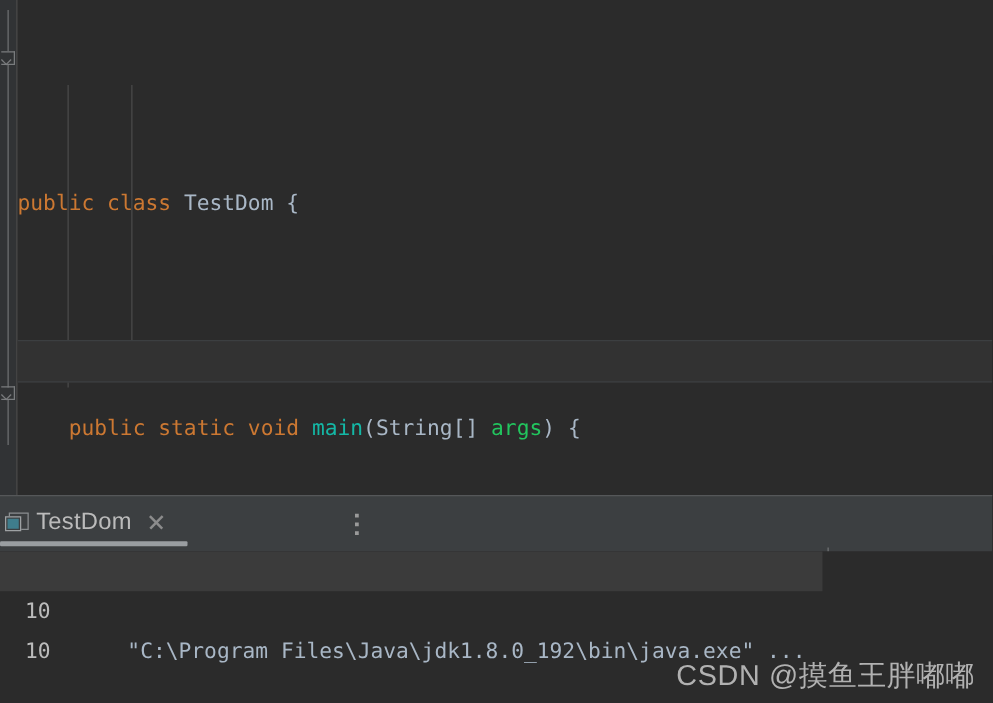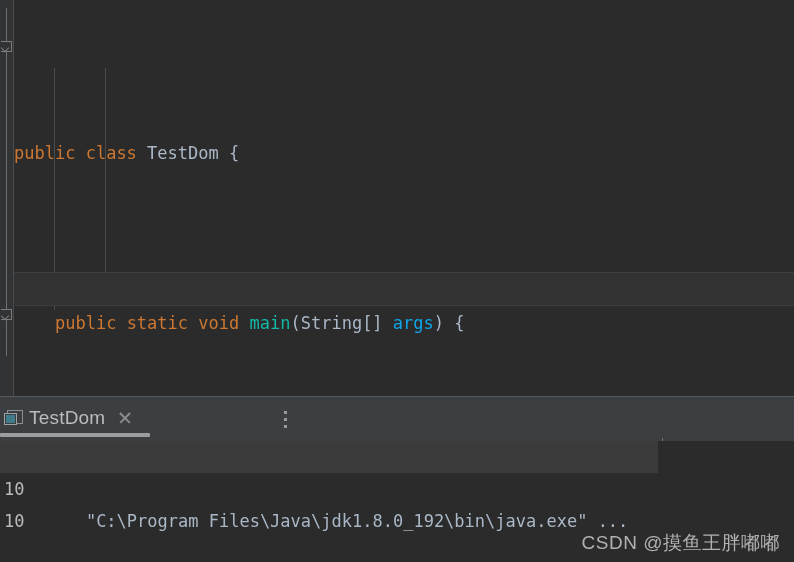--- a/index.html
+++ b/index.html
@@ -82,39 +82,40 @@
     top: 0;
     font-family: "DejaVu Sans Mono", monospace;
     font-size: 17px;
     line-height: 34px;
     white-space: pre;
   }
   .line {
     height: 34px;
     position: relative;
     padding-left: 0;
+    margin-top: 10px;
   }
   .line-inner { position: relative; display: inline-block; }
 
   
   .current-line {
     position: absolute;
     left: 14px;
     right: 0;
     height: 34px;
     background: #323232;
     border-top: 1px solid #3c3f41;
     border-bottom: 1px solid #3c3f41;
     box-sizing: border-box;
   }
 
   
   .kw   { color: #cc7832; }
   .cls  { color: #a9b7c6; }
-  .ident{ color: #0ea5e9; }
+  .ident{ color: #22c55e; }
   .fn   { color: #14b8a6; }
   .punc { color: #a9b7c6; }
 
   
   .panel {
     position: absolute;
     left: 0;
     top: 396px;
     width: 794px;
     height: 166px;
@@ -230,42 +231,42 @@
     height: 121px;
     background: #2b2b2b;
     overflow: hidden;
   }
   .console-line {
     height: 32px;
     line-height: 32px;
     font-family: "DejaVu Sans Mono", monospace;
     font-size: 17px;
     color: #bbbbbb;
-    padding-left: 4px;
+    padding-left: 20px;
     white-space: pre;
     position: relative;
   }
   .console-line.cmd {
     color: #a9b7c6;
   }
   .cmd-band {
     position: absolute;
     left: 0; top: 0;
     width: 658px;
     height: 32px;
     background: #3b3b3b;
   }
   .cmd-text { position: relative; }
 
   .watermark {
     position: absolute;
     right: 14px;
     bottom: 6px;
     font-family: "Liberation Sans", sans-serif;
-    font-size: 19px;
+    font-size: 23px;
     color: #bdbdbd;
     letter-spacing: 0.5px;
     opacity: 0.92;
   }
 </style>
 </head>
 <body>
 
 <div id="app">
 

